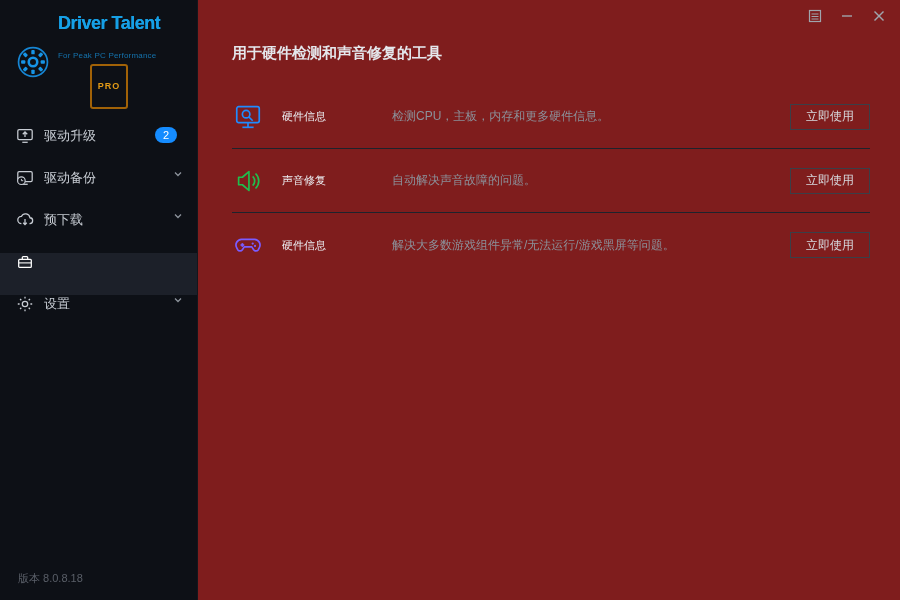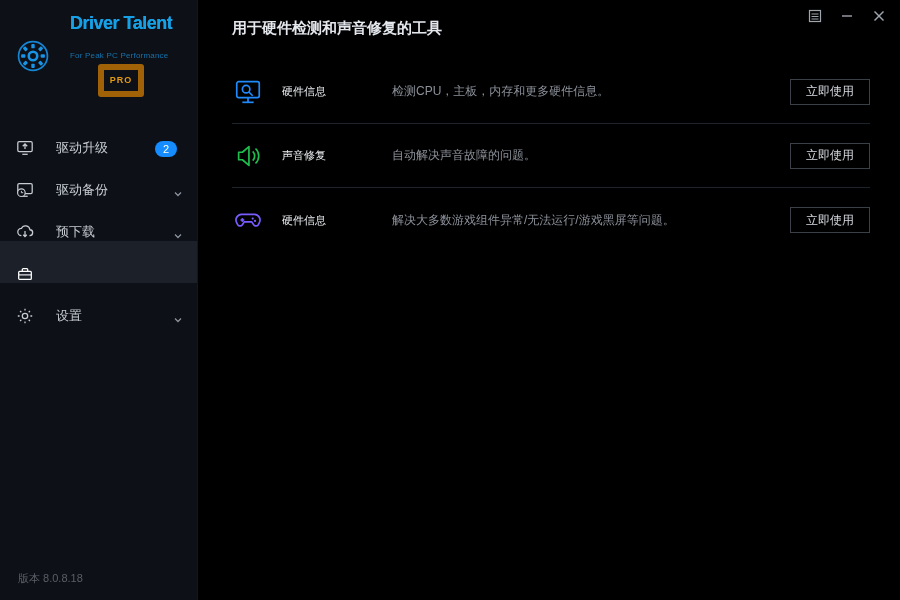--- a/index.html
+++ b/index.html
@@ -7,34 +7,34 @@
   body { background: #111318; color: #d0d3d8; display: flex; flex-direction: column; }
 
   
   .titlebar { position: absolute; top: 0; right: 0; height: 32px; display: flex; align-items: center; gap: 18px; padding: 0 14px; z-index: 10; }
   .titlebar .tb-btn { width: 14px; height: 14px; display: flex; align-items: center; justify-content: center; color: #9fa5ad; cursor: pointer; }
   .titlebar svg { display: block; }
 
   
   .app { display: flex; width: 100%; height: 100%; }
   .sidebar { width: 198px; background: #0d1016; display: flex; flex-direction: column; border-right: 1px solid #14161c; }
-  .content { flex: 1; background: #000000; padding: 19px 30px 0 34px; position: relative; }
-
-  
-  .logo { padding: 14px 0 18px 16px; display: flex; align-items: center; gap: 20px; }
+  .content { flex: 1; background: #7f1d1d; padding: 44px 30px 0 34px; position: relative; }
+
+  
+  .logo { padding: 14px 0 18px 16px; display: flex; align-items: center; gap: 8px; }
   .logo-icon { width: 34px; height: 34px; }
   .logo-text { display: flex; flex-direction: column; line-height: 1; }
   .logo-title { font-size: 18px; font-weight: 600; letter-spacing: -0.5px; background: linear-gradient(90deg,#16a0e6,#16a0e6); -webkit-background-clip: text; color: #16a0e6; }
   .logo-sub { font-size: 8px; color: #1573ad; margin-top: 20px; letter-spacing: 0.2px; }
   .logo-pro { margin-top: 4px; align-self: center; }
-  .logo-pro span { display:inline-block; border:6px solid #a16207; color:#e29a16; font-size:9px; font-weight:700; padding:6px 6px; border-radius:3px; letter-spacing:1px; }
+  .logo-pro span { display:inline-block; border:2px solid #a16207; color:#e29a16; font-size:9px; font-weight:700; padding:16px 6px; border-radius:3px; letter-spacing:1px; }
 
   
   .nav { display: flex; flex-direction: column; }
-  .nav-item { display: flex; align-items: flex-end; height: 42px; padding: 0 14px 0 16px; color: #c7ccd3; font-size: 13px; cursor: pointer; position: relative; gap: 12px; }
+  .nav-item { display: flex; align-items: flex-start; height: 42px; padding: 0 14px 0 16px; color: #c7ccd3; font-size: 13px; cursor: pointer; position: relative; }
   .nav-item.active { background: #1c2029; color: #ffffff; }
   .nav-item .nav-icon { width: 18px; height: 18px; margin-right: 10px; display:flex; align-items:center; justify-content:center; flex-shrink:0; }
   .nav-item .nav-label { flex: 1; }
   .nav-item .nav-badge { background: #158cff; color: #fff; font-size: 11px; min-width: 22px; height: 16px; line-height:16px; text-align:center; border-radius: 8px; padding:0 6px; margin-right:6px; }
   .nav-item .nav-caret { width: 10px; height: 10px; display:flex; align-items:center; justify-content:center; }
   .nav-caret svg { display:block; }
 
   .version { margin-top: auto; padding: 0 0 14px 18px; font-size: 11px; color: #5a5f68; }
 
   

